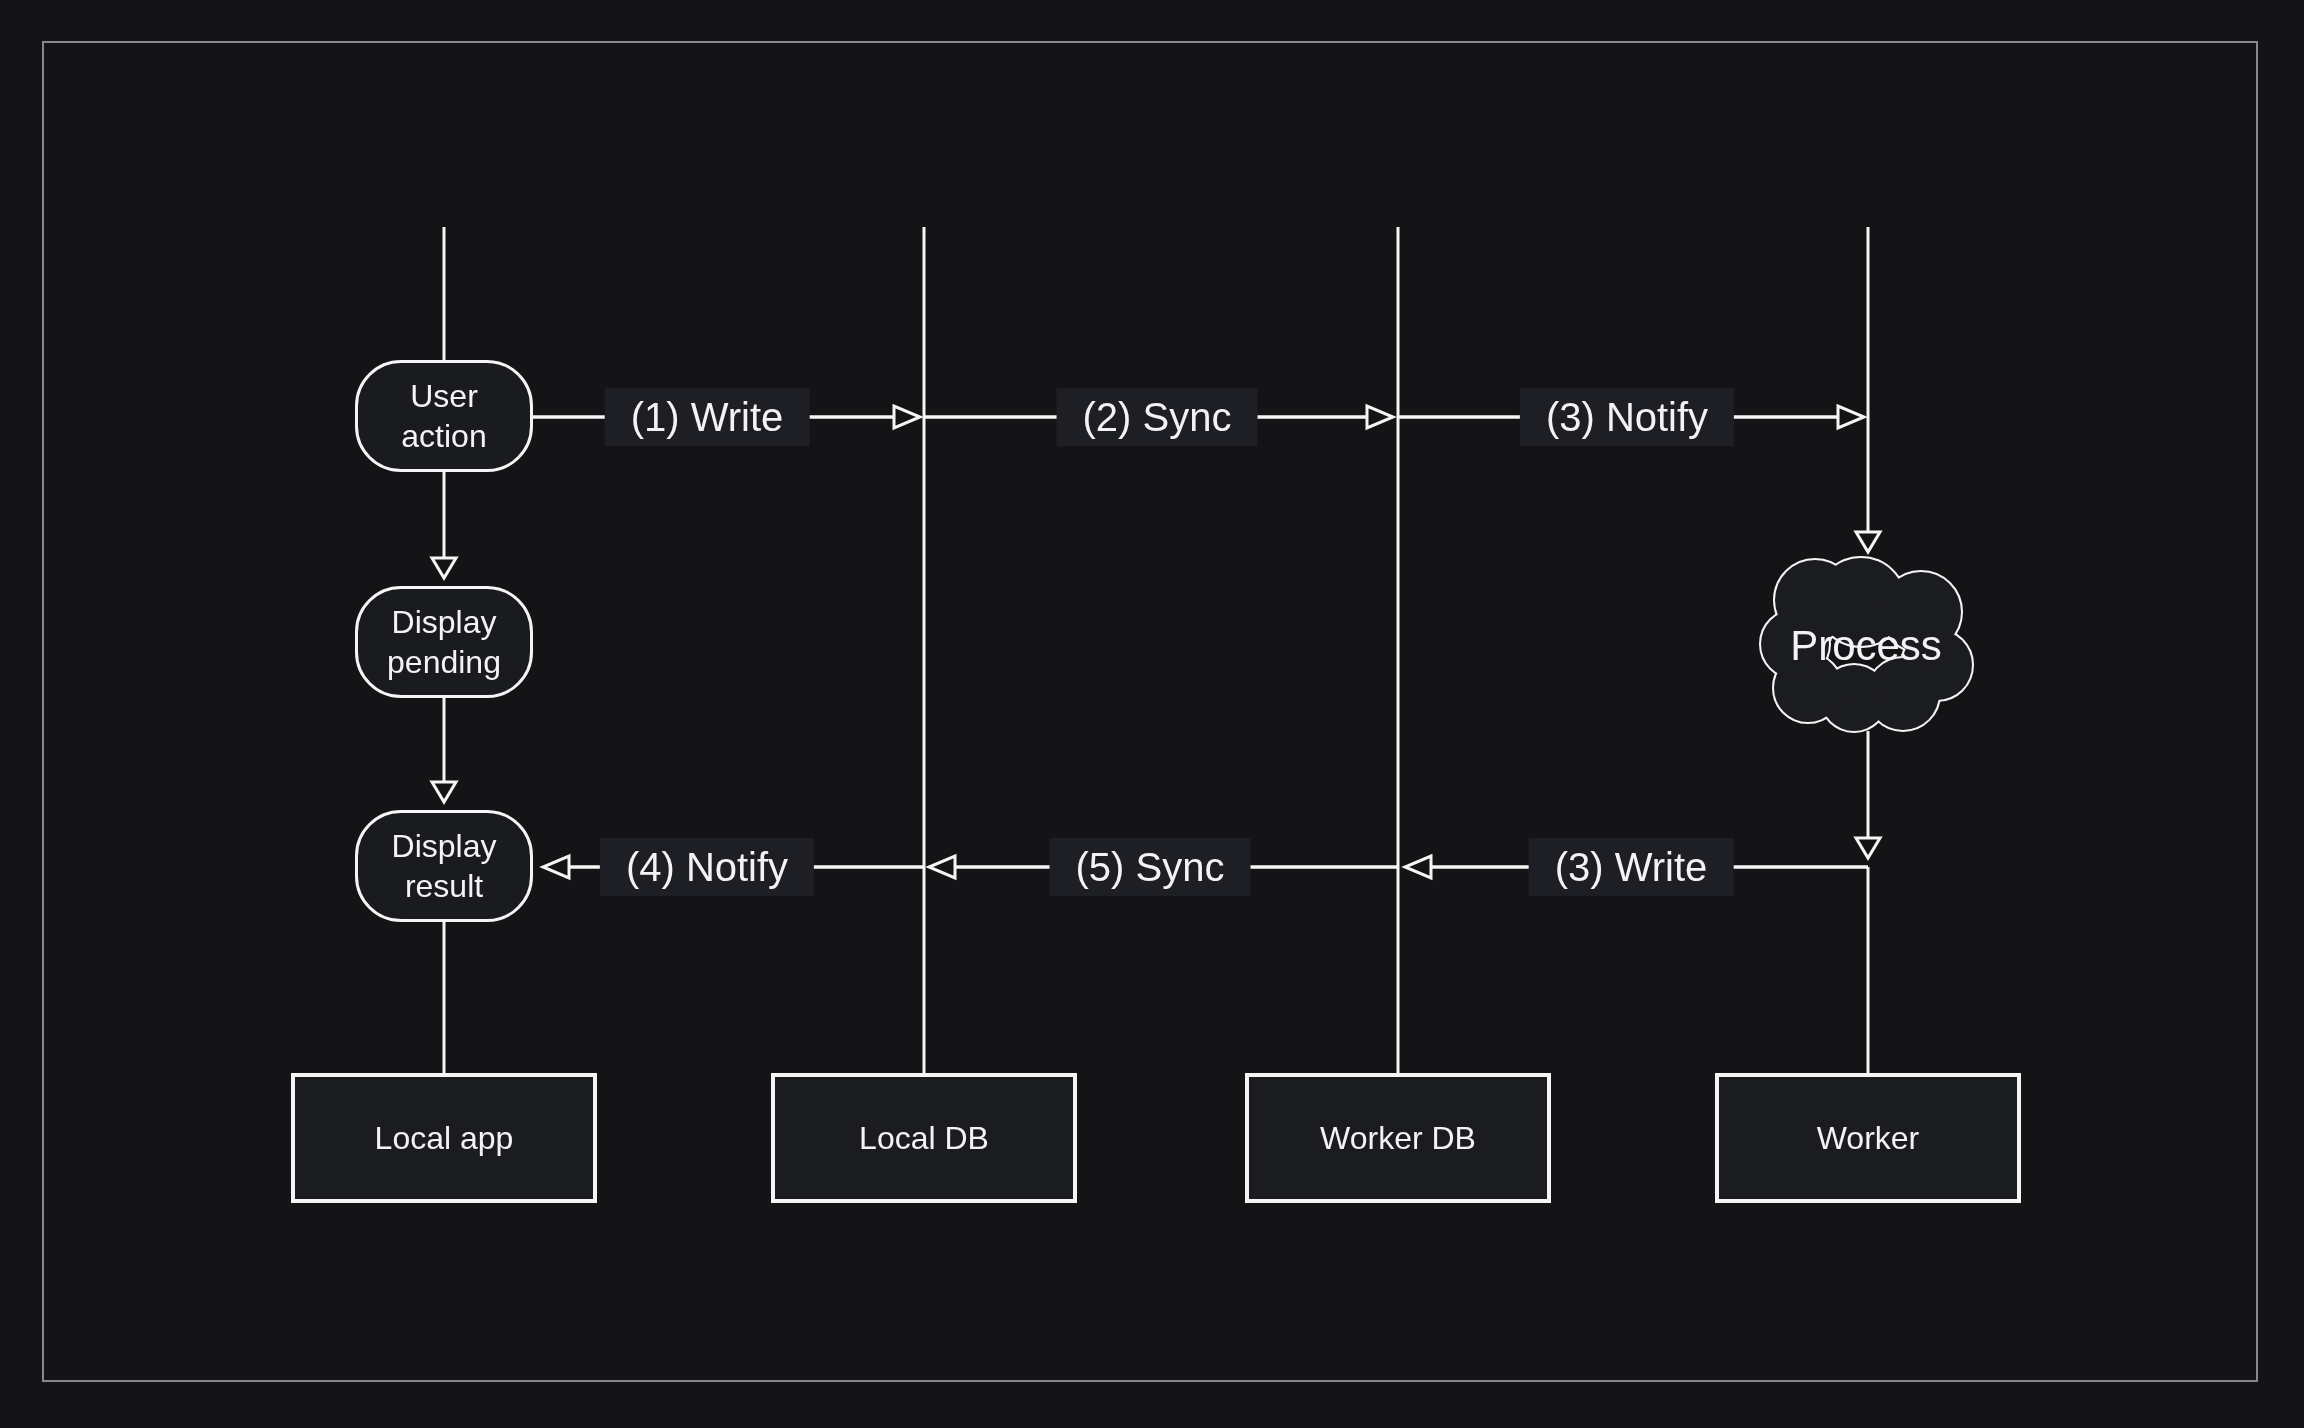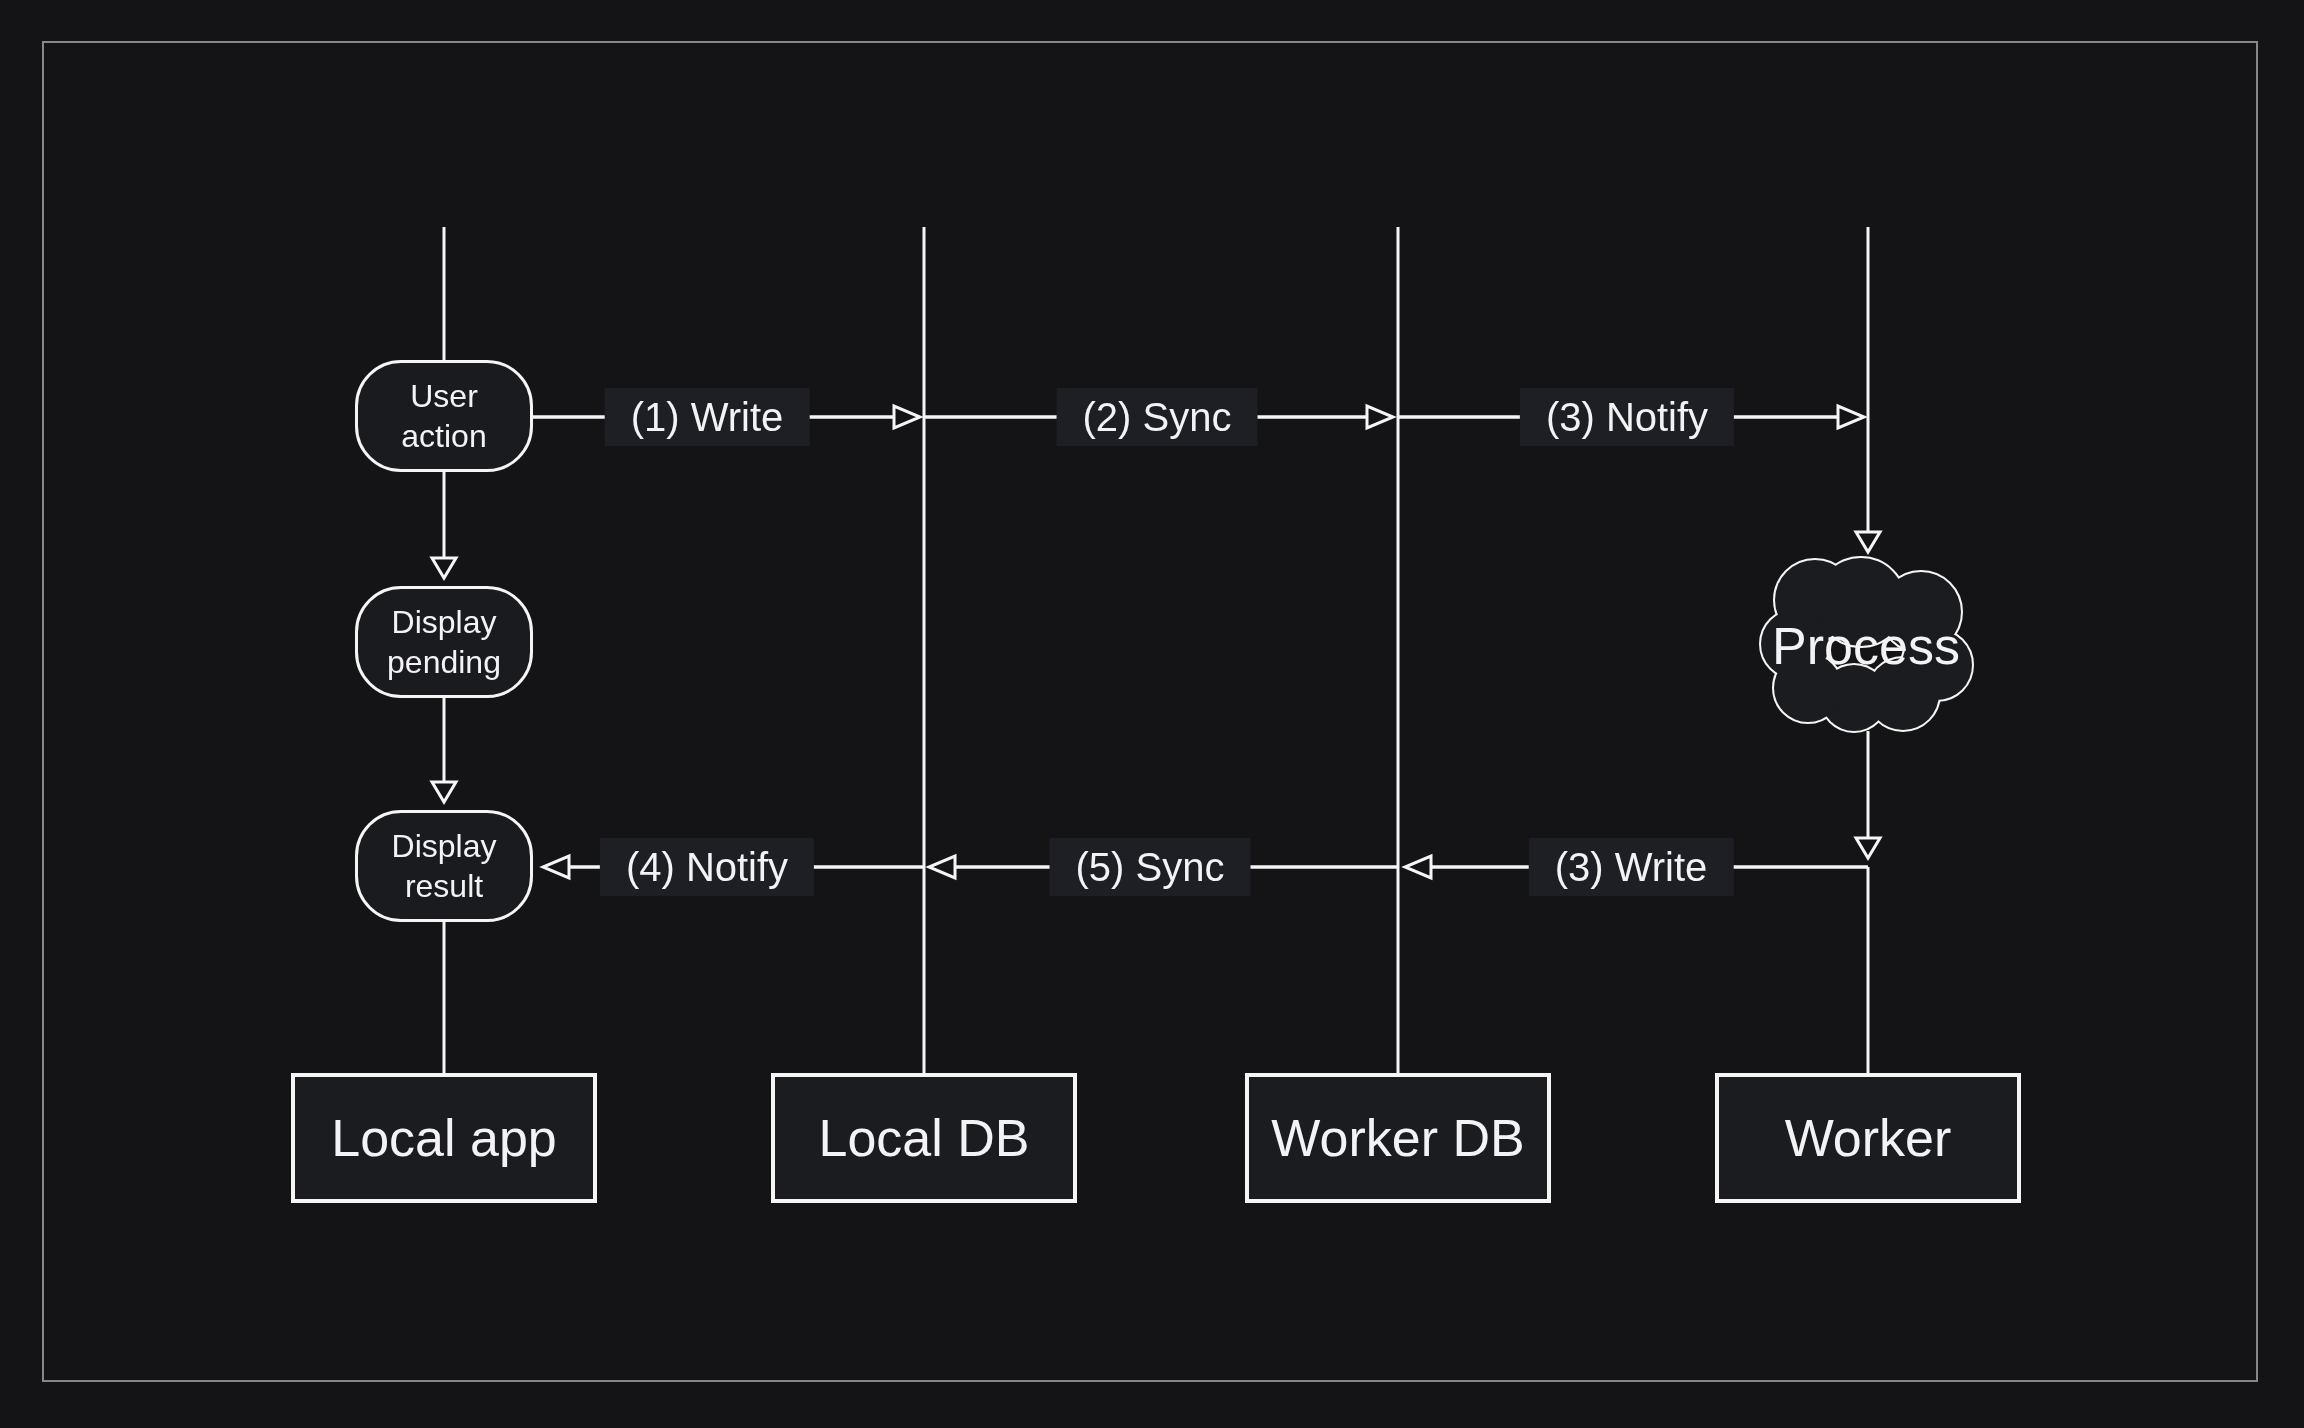--- a/index.html
+++ b/index.html
@@ -85,34 +85,34 @@
     top: 1073px;
     width: 306px;
     height: 130px;
     border: 4px solid #f5f5f6;
     background: #1b1c20;
     box-sizing: border-box;
     display: flex;
     align-items: center;
     justify-content: center;
     color: #f3f3f5;
-    font-size: 52px;
+    font-size: 32px;
     white-space: nowrap;
   }
   .actor-local-app { left: 291px; }
   .actor-local-db  { left: 771px; }
   .actor-server-db { left: 1245px; }
   .actor-worker    { left: 1715px; }
   .cloud-label {
     position: absolute;
     left: 1866px;
     top: 646px;
     transform: translate(-50%, -50%);
     color: #f3f3f5;
-    font-size: 52px;
+    font-size: 42px;
     white-space: nowrap;
   }
 </style>
 </head>
 <body>
 
 <div class="stage">
 
   <div class="frame"></div>
 

